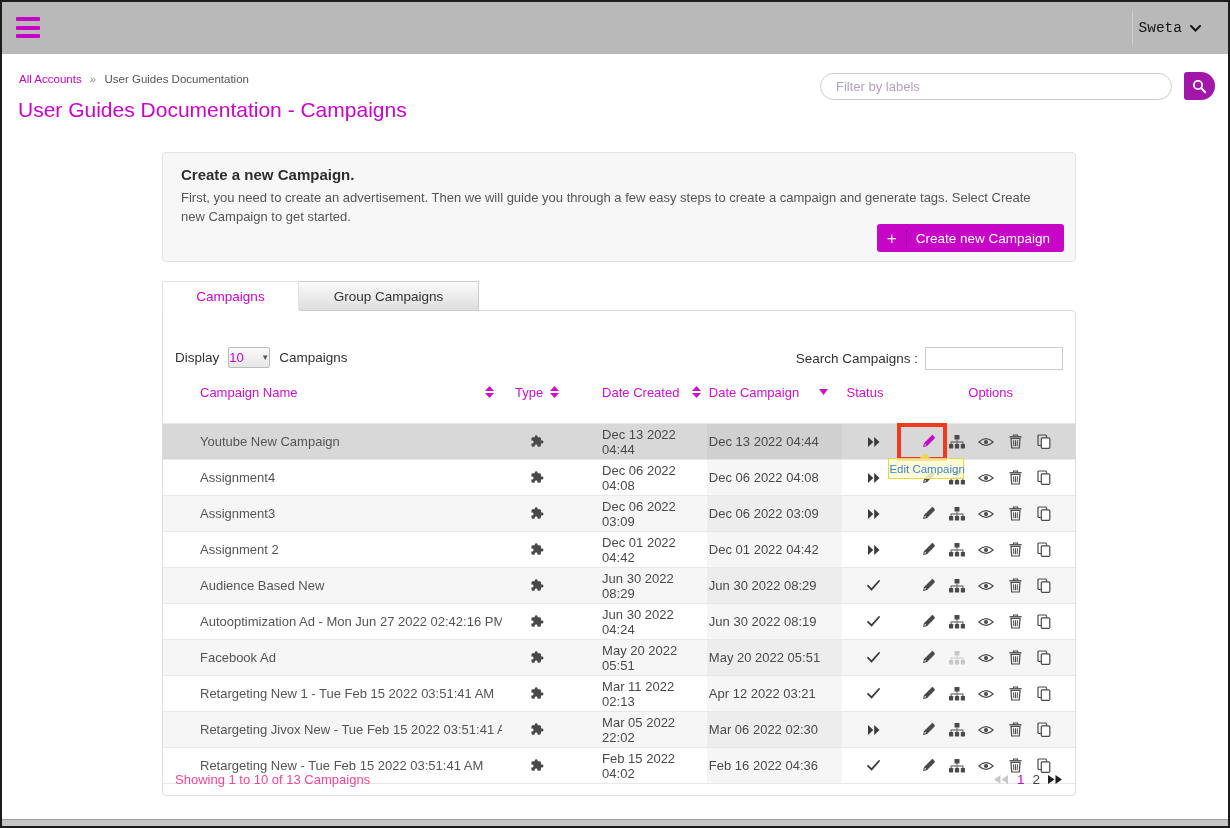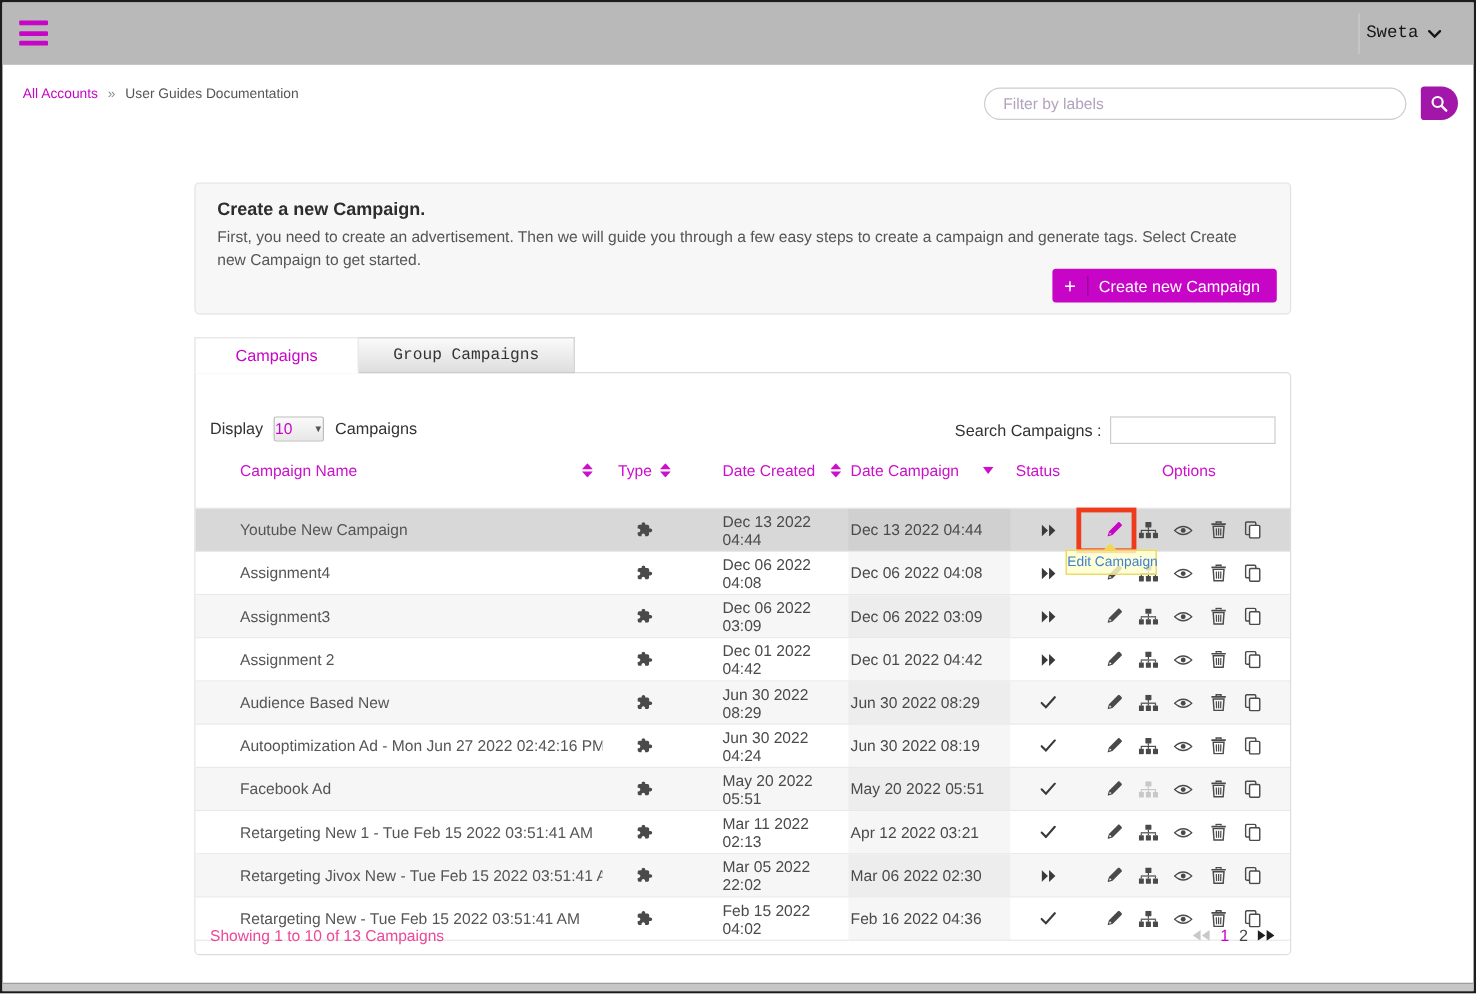--- a/index.html
+++ b/index.html
@@ -37,21 +37,21 @@
                border:none; border-radius:3px; font-size:13.5px; display:flex; align-items:center;
                padding:0 14px 0 10px; cursor:pointer; font-family:"Liberation Sans",sans-serif; }
   .create-btn .plus{ font-size:17px; line-height:1; margin-right:9px; padding-right:9px;
                      border-right:1px solid rgba(90,0,90,.45); }
 
   
   .tabs{ position:absolute; left:160px; top:279px; display:flex; z-index:3; }
   .tab{ height:30px; line-height:29px; text-align:center; font-size:13.5px; cursor:pointer;
         border:1px solid #ccc; background:linear-gradient(#fafafa,#dedede); color:#333; }
   .tab-campaigns{ width:137px; }
-  .tab-group{ width:180px; border-left:none;font-family:Liberation Mono, monospace; }
+  .tab-group{ width:180px; border-left:none; }
   .tab.active{ background:#fff; color:#c705c7; border-color:#e3e3e3; border-bottom:1px solid #fff; }
 
   
   .table-card{ position:absolute; left:160px; top:308px; width:914px; height:486px;
                border:1px solid #ddd; border-radius:0 4px 4px 4px; background:#fff; }
 
   .display-group{ position:absolute; left:12px; top:36px; display:flex; align-items:center;
                   gap:9px; font-size:13.5px; color:#333; }
   .display-select{ width:42px; height:21px; border:1px solid #bbb; border-radius:2px;
                    background:linear-gradient(#fafafa,#e7e7e7); display:flex; align-items:center;
@@ -137,20 +137,21 @@
       </span>
     </div>
   </div>
 
   <div class="breadcrumb">
     <span class="bc-link">All Accounts</span>
     <span class="bc-sep">»</span>
     <span>User Guides Documentation</span>
   </div>
 
+  <div class="page-title">User Guides Documentation - Campaigns</div>
 
   <div class="filter-group">
     <input class="filter-input" type="text" placeholder="Filter by labels" style="">
     <button class="search-btn">
       <span class="icon">
         <svg width="15" height="15" viewBox="0 0 15 15">
             <circle cx="6" cy="6" r="4.2" fill="none" stroke="#fff" stroke-width="1.8"></circle>
             <line x1="9.3" y1="9.3" x2="13.2" y2="13.2" stroke="#fff" stroke-width="2" stroke-linecap="round"></line>
           </svg>
       </span>

